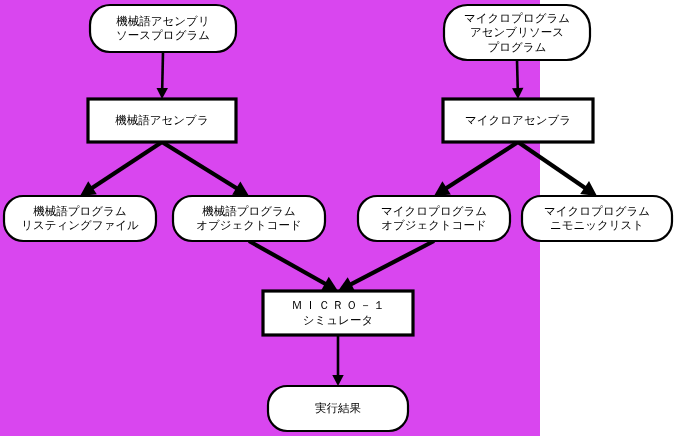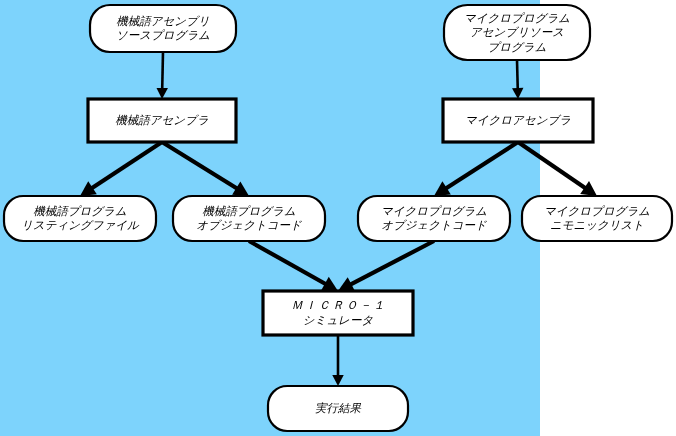--- a/index.html
+++ b/index.html
@@ -10,22 +10,21 @@
   body {
     width: 676px;
     height: 436px;
     font-family: "DejaVu Sans", "Liberation Sans", sans-serif;
     overflow: hidden;
   }
   #diagram-root {
     position: relative;
     width: 540px;
     height: 436px;
-    background: #7dd3fc;
-    font-style: italic;
+    background: #d946ef;
   }
   svg#flow {
     display: block;
     width: 676px;
     height: 436px;
   }
   .node-shape {
     fill: #ffffff;
     stroke: #000000;
   }

